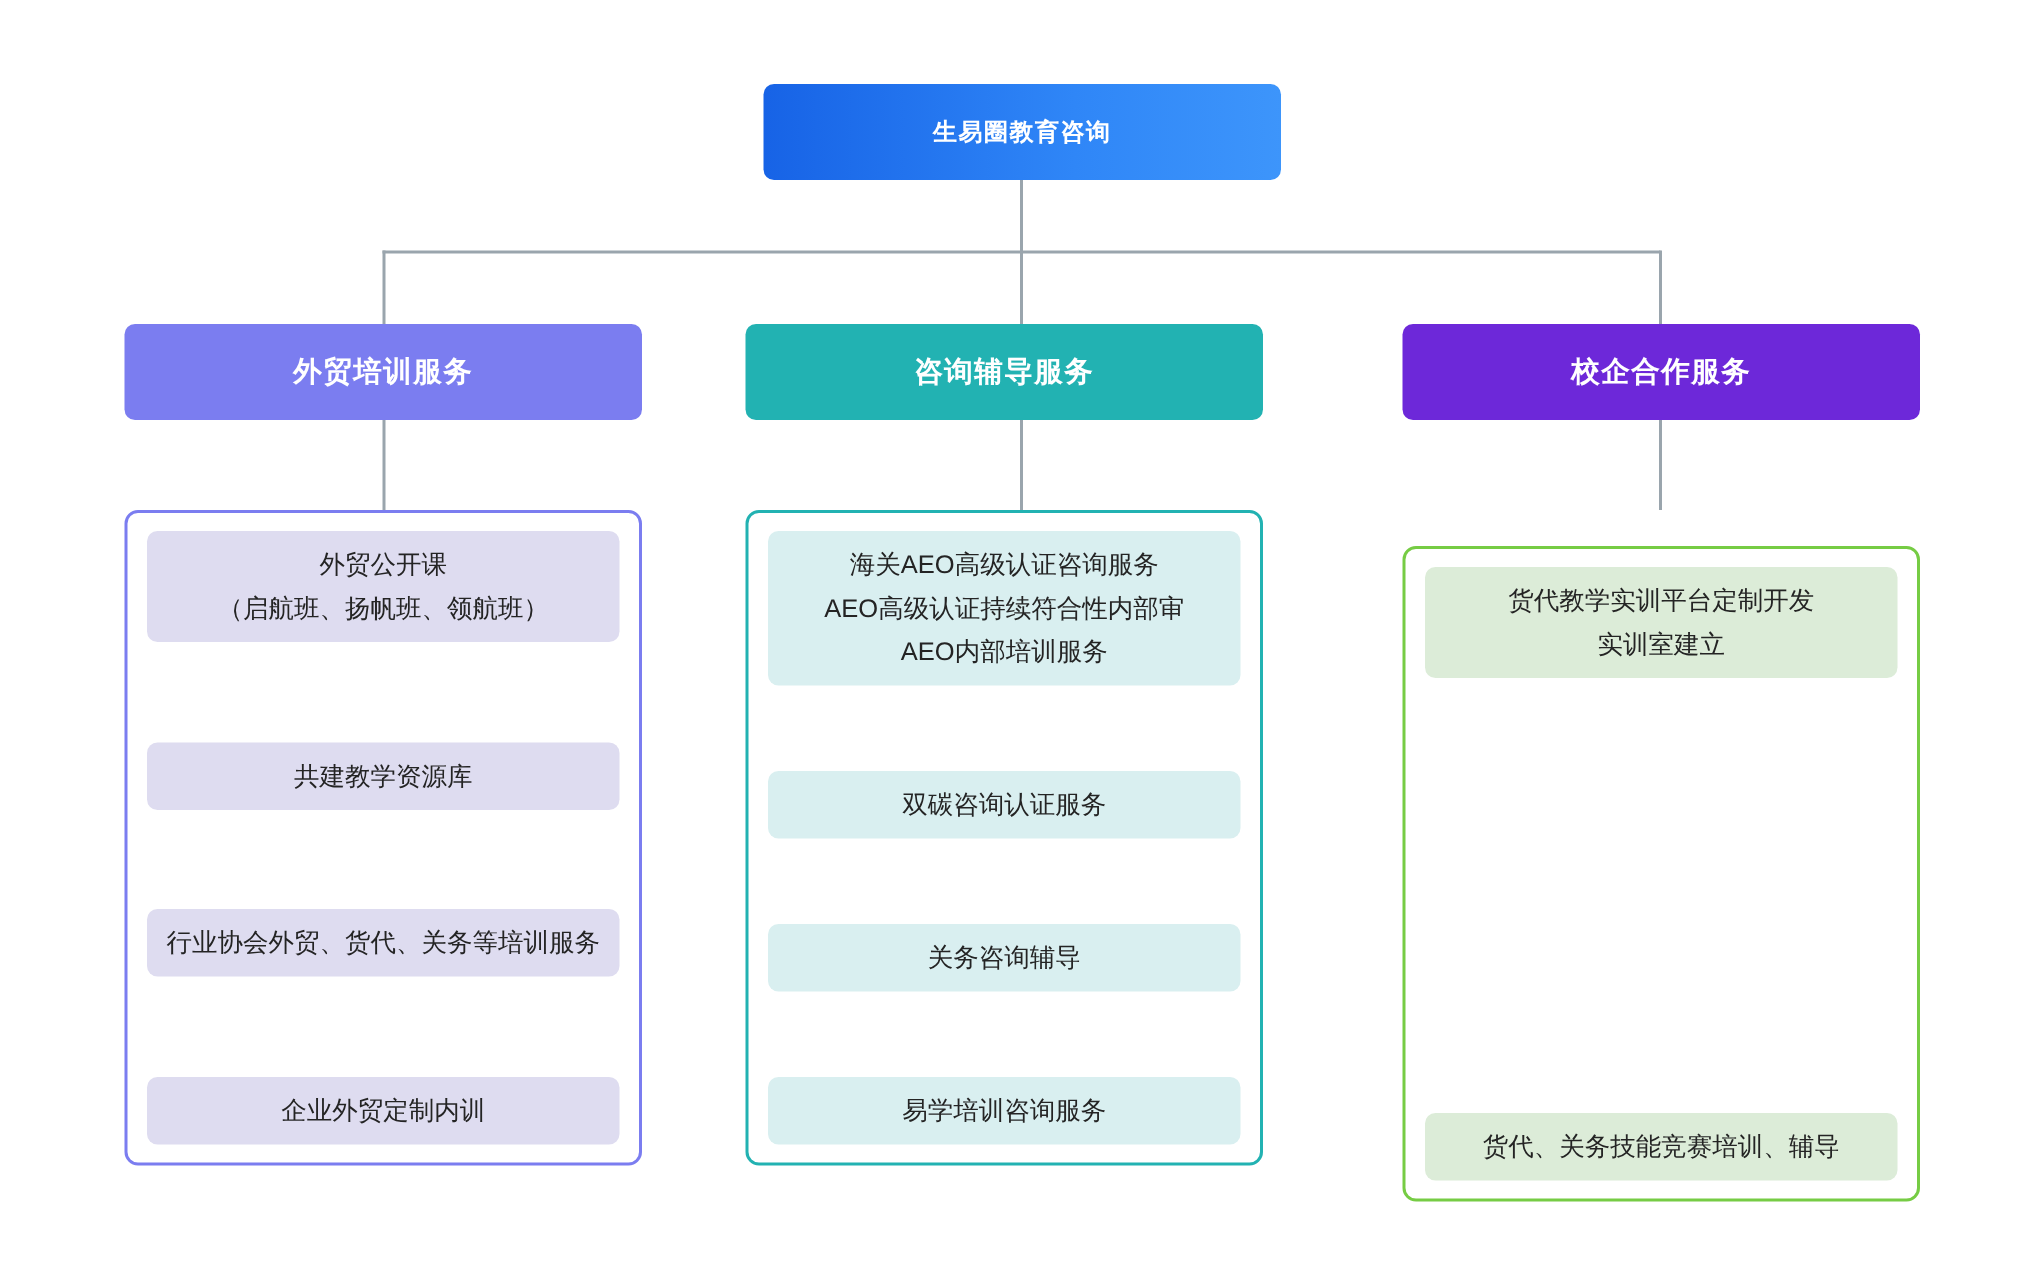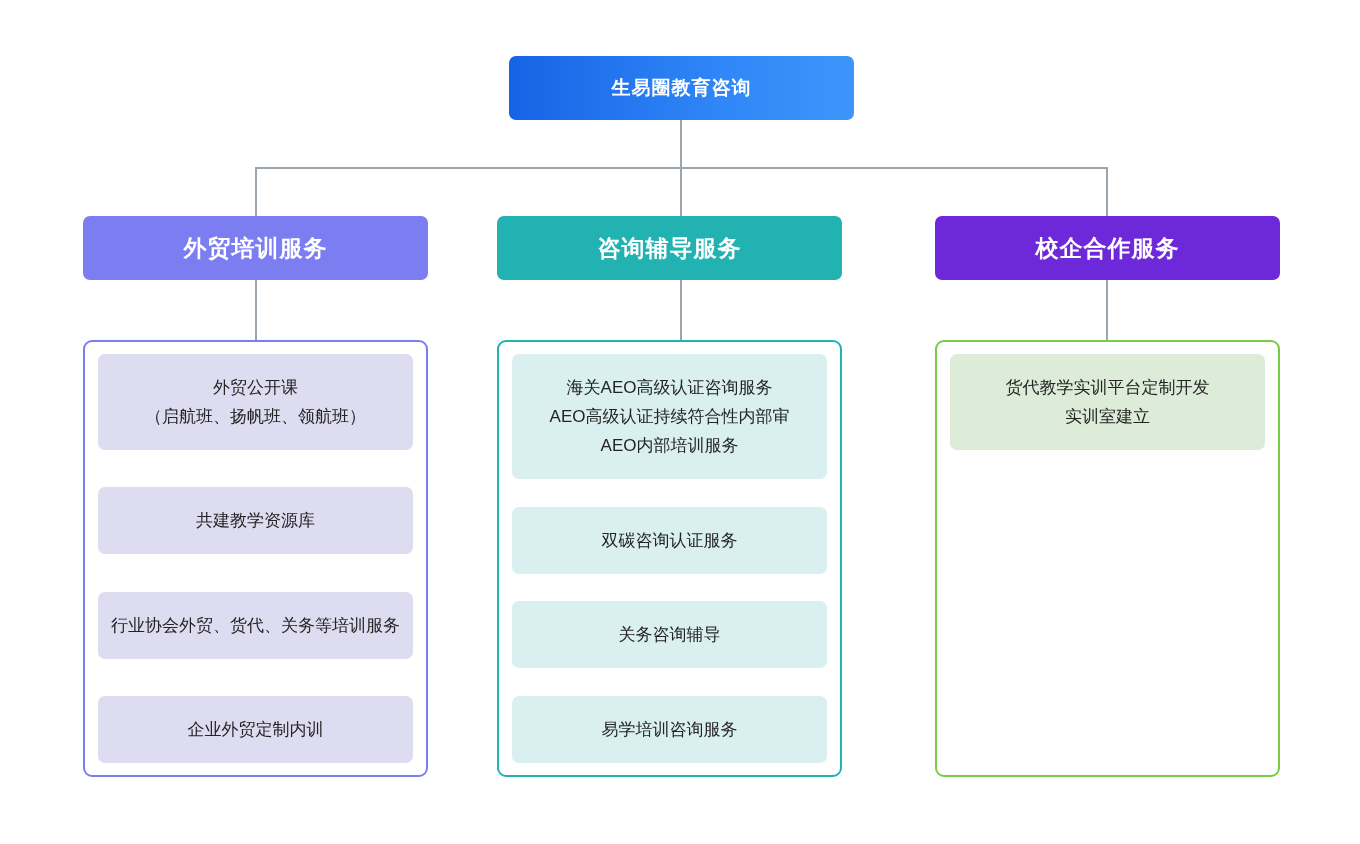--- a/index.html
+++ b/index.html
@@ -38,21 +38,21 @@
     height: 64px;
     border-radius: 7px;
     background: linear-gradient(to right, #1763e6 0%, #2f86f7 60%, #3d95fb 100%);
     display: flex;
     align-items: center;
     justify-content: center;
     box-sizing: border-box;
   }
   .root-node .node-title {
     color: #ffffff;
-    font-size: 19px;
+    font-size: 16px;
     font-weight: bold;
     letter-spacing: 1px;
     text-align: center;
   }
 
   
   .branch {
     position: absolute;
     top: 216px;
     width: 345px;
@@ -65,21 +65,21 @@
     width: 345px;
     height: 64px;
     border-radius: 7px;
     display: flex;
     align-items: center;
     justify-content: center;
     box-sizing: border-box;
   }
   .branch-header .header-title {
     color: #ffffff;
-    font-size: 23px;
+    font-size: 19px;
     font-weight: bold;
     letter-spacing: 1px;
     text-align: center;
   }
 
   .branch-body {
     position: absolute;
     top: 124px;
     width: 345px;
     height: 437px;
@@ -92,41 +92,41 @@
     justify-content: space-between;
     background: #ffffff;
   }
 
   .card {
     border-radius: 7px;
     display: flex;
     align-items: center;
     justify-content: center;
     box-sizing: border-box;
-    padding: 19px 12px;
+    padding: 8px 12px;
     text-align: center;
     font-size: 17px;
     line-height: 29px;
     color: #242424;
     white-space: pre-line;
   }
 
   
   .branch-left .branch-header { background: #7b7df0; }
   .branch-left .branch-body   { border-color: #7b7df0; }
   .branch-left .card          { background: #dedcf0; }
 
   
   .branch-middle .branch-header { background: #22b2b2; }
   .branch-middle .branch-body   { border-color: #22b2b2; }
   .branch-middle .card          { background: #d9eff0; }
 
   
   .branch-right .branch-header { background: #6d28d9; }
-  .branch-right .branch-body   { border-color: #76cc44; }
+  .branch-right .branch-body   { border-color: #76cc44; margin-top: 24px; }
   .branch-right .card          { background: #dcecd8; }
 </style>
 </head>
 <body>
 
 <div id="chart-root">
 
   <div class="root-node">
     <span class="node-title">生易圈教育咨询</span>
   </div>
@@ -168,16 +168,17 @@
     </div>
   </div>
 
   <div class="branch branch-right">
     <div class="branch-header">
       <span class="header-title">校企合作服务</span>
     </div>
     <div class="branch-body">
       <div class="card">货代教学实训平台定制开发
 实训室建立</div>
+      <div class="card">货代、关务技能竞赛培训、辅导</div>
     </div>
   </div>
 
 </div>
 
 </body></html>

